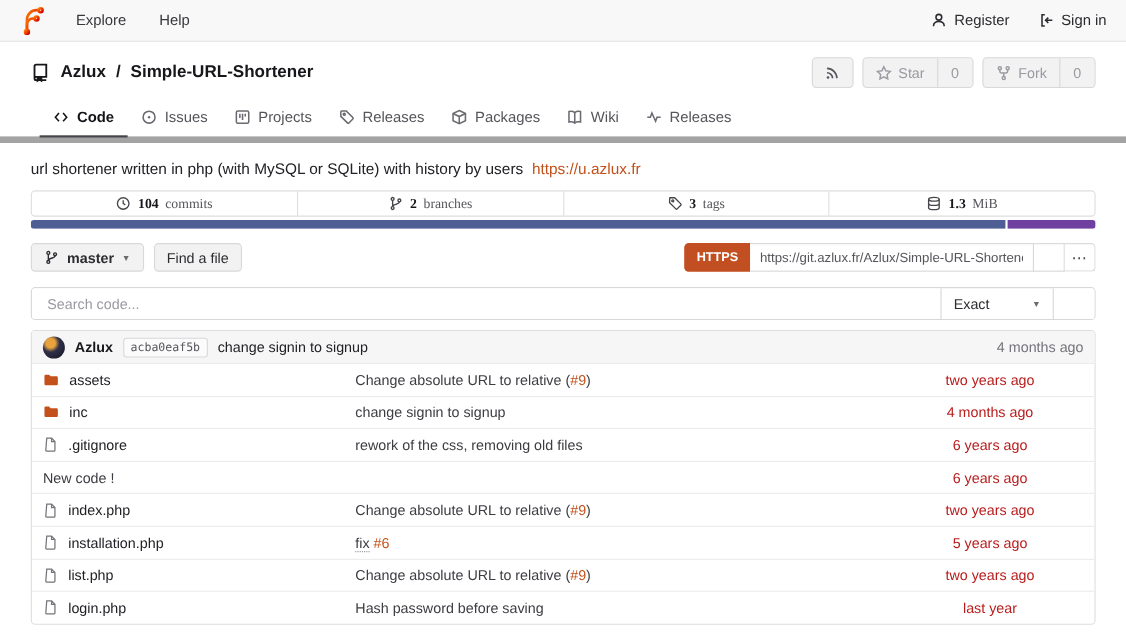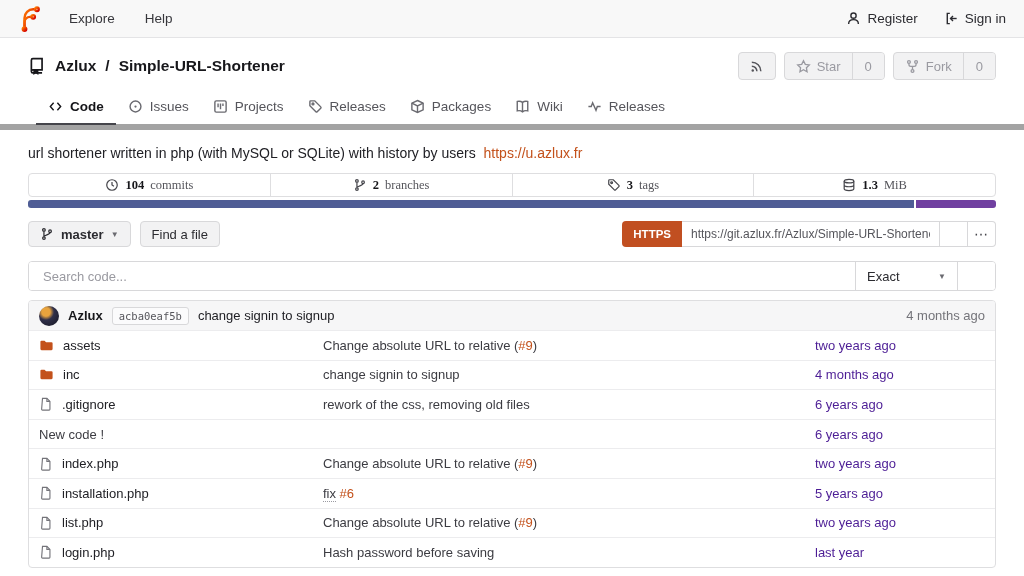--- a/index.html
+++ b/index.html
@@ -75,21 +75,21 @@
   .commit-author { font-weight:700; font-size:13px; color:#17171b; cursor:pointer; }
   .commit-sha { font-family:"DejaVu Sans Mono", monospace; font-size:10.5px; color:#55555b; background:#fbfbfc; border:1px solid #d8d8da; border-radius:3px; padding:2px 6px; cursor:pointer; }
   .commit-msg { font-size:13px; color:#212126; cursor:pointer; }
   .commit-age { margin-left:auto; color:#74747a; font-size:13px; }
   .frow { display:flex; align-items:center; height:29.6px; padding:0 10px; border-top:1px solid #ececee; }
   .fname { width:284px; display:flex; align-items:center; gap:9px; font-size:13px; color:#212126; cursor:pointer; flex:none;text-align:center; }
   .fmsg { flex:1; font-size:13px; color:#3c3c42; }
   .fmsg .msg-pre { cursor:pointer; }
   .msg-link { color:#c3511b; cursor:pointer; }
   .frow:nth-child(7) .msg-pre { border-bottom:1px dotted #9a9aa1; }
-  .fage { width:170px; text-align:left; color:#4c1d95; font-size:13px; flex:none; }
+  .fage { width:170px; text-align:center; color:#b91c1c; font-size:13px; flex:none; }
   .folder-icon svg { fill:#c3511b; }
   .file-icon svg { stroke:#74747a; }
 </style>
 </head>
 <body>
 
 <div class="topnav">
   <svg class="logo" viewBox="0 0 24 24">
     <defs>
         <linearGradient id="fg" x1="0" y1="0" x2="1" y2="1">

